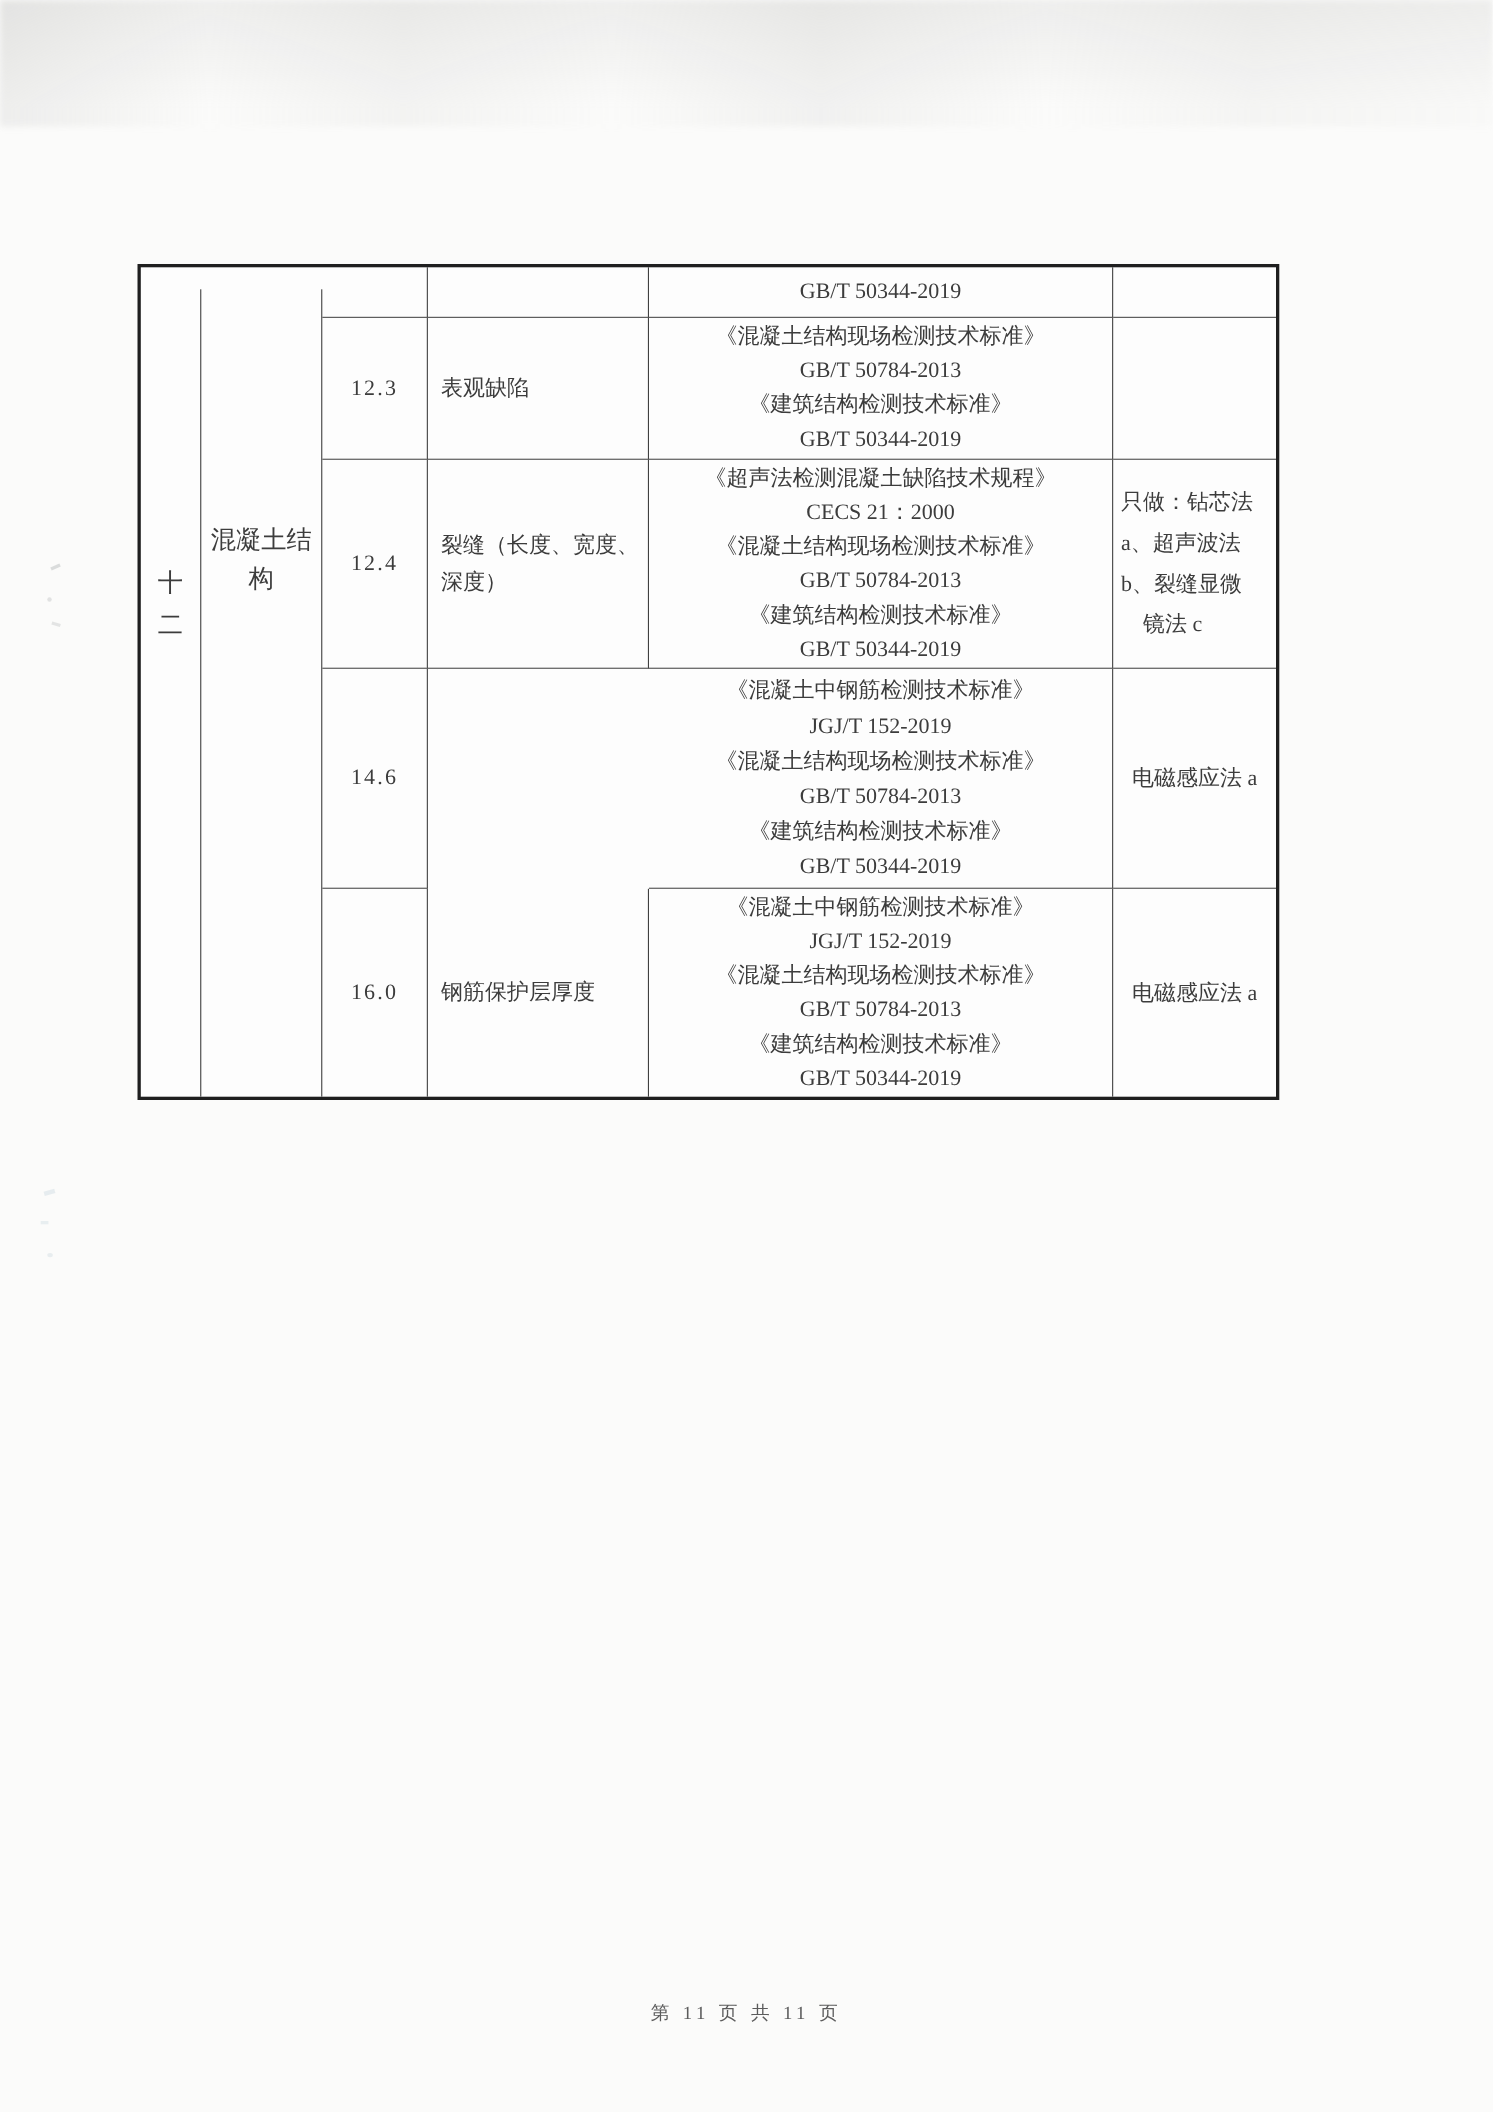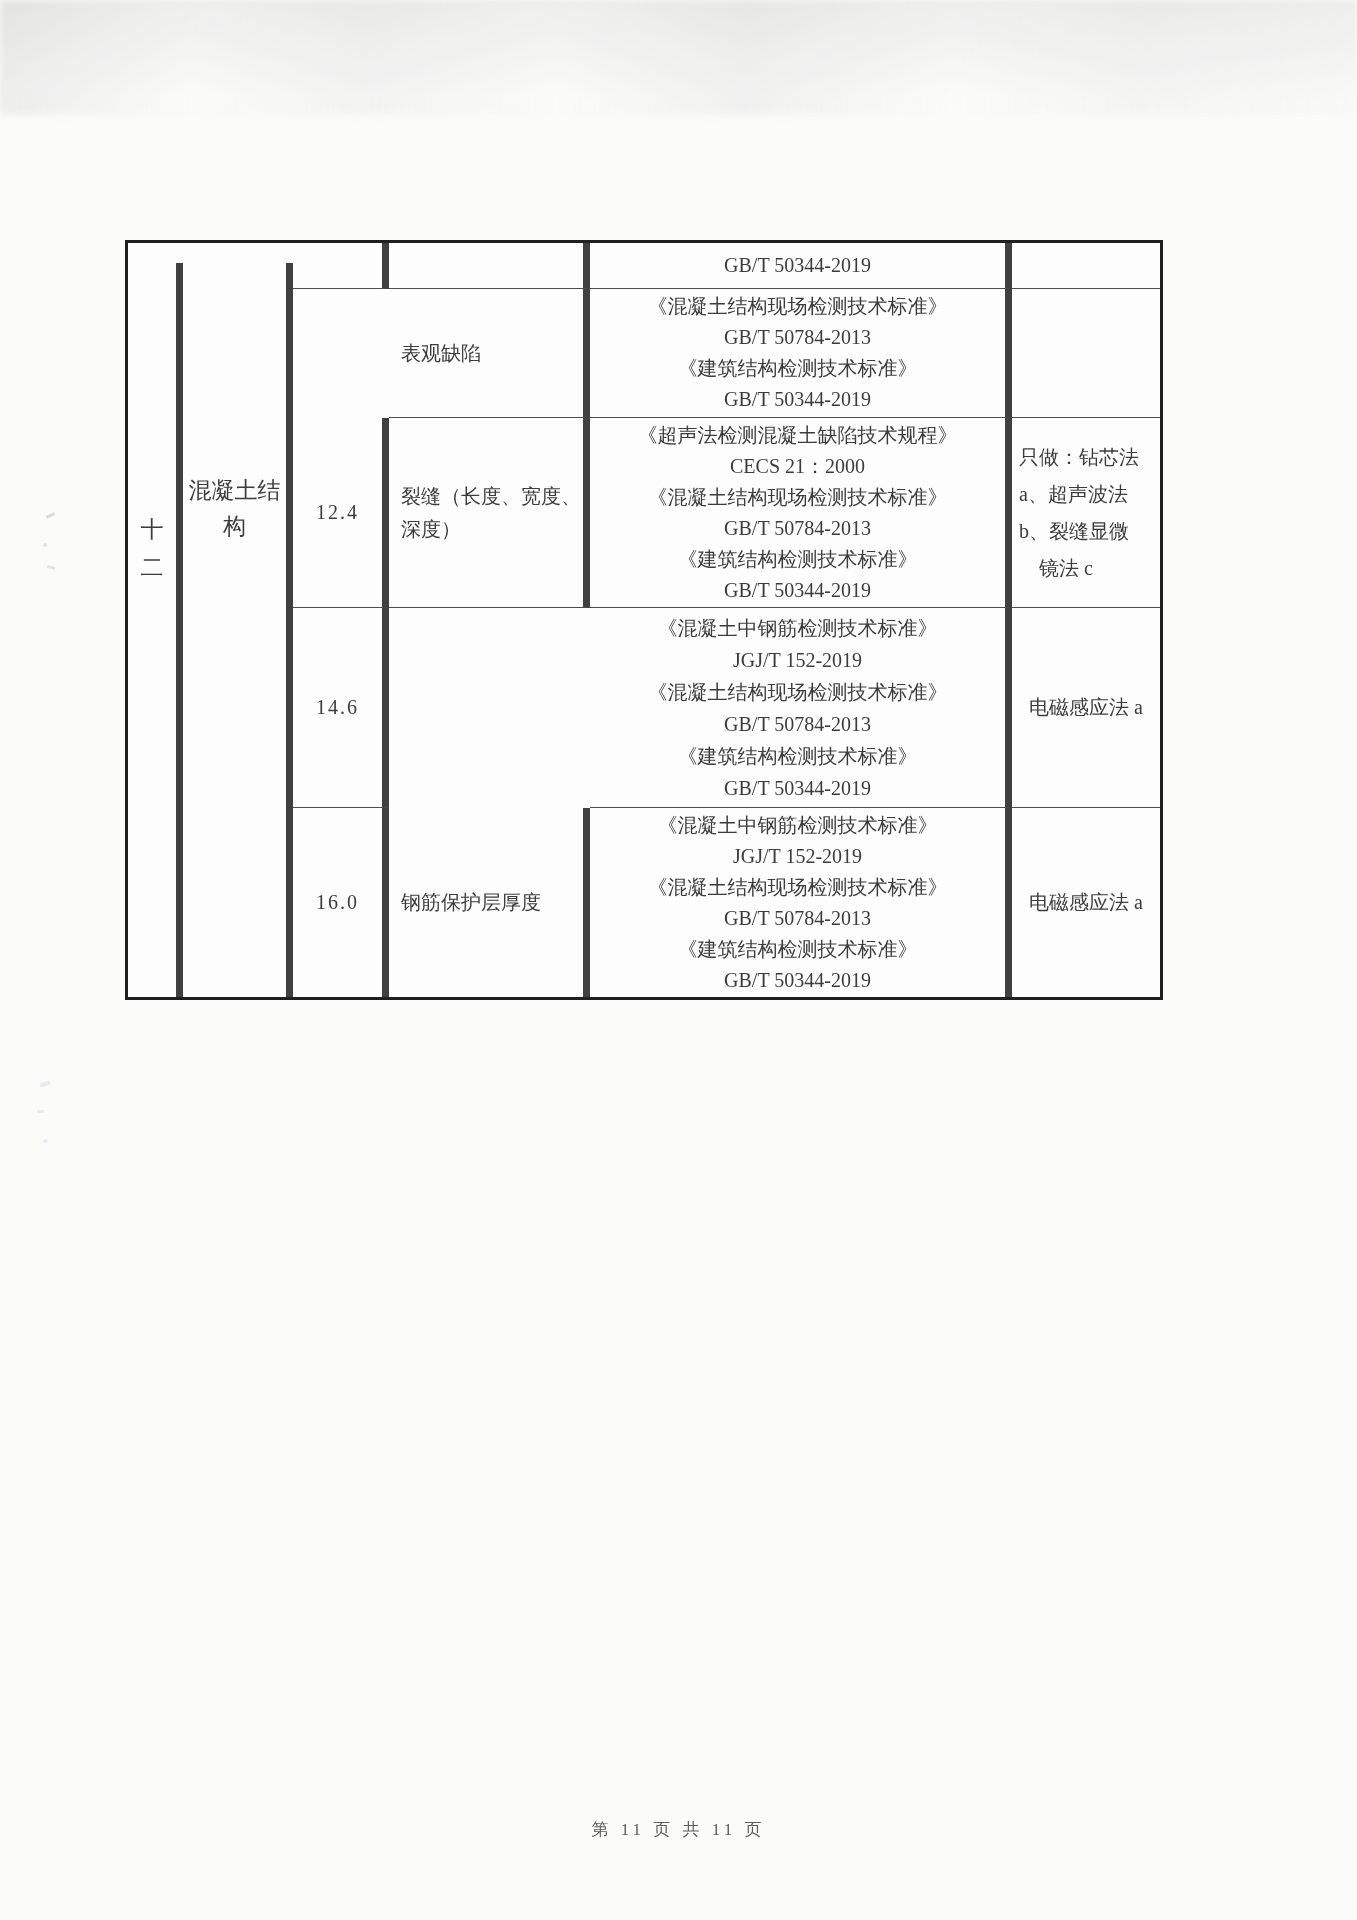--- a/index.html
+++ b/index.html
@@ -29,21 +29,21 @@
   
   .doc-table {
     position:absolute; left:125px; top:240px;
     border:3px solid #1f1f1f;
     display:grid;
     grid-template-columns:55px 110px 96px 201px 422px 148px;
     grid-template-rows:46px 129px 190px 200px 189px;
     background:rgba(255,255,255,0.6);
   }
   .cell {
-    border-right:7px solid #404040;
+    border-right:1px solid #404040;
     border-bottom:1px solid #4e4e4e;
     box-sizing:border-box;
     display:flex; align-items:center; justify-content:center;
     font-size:20px; color:#3c3c3c;
     overflow:hidden;
   }
   .cell.last-col { border-right:none; }
   .cell.last-row { border-bottom:none; }
 
   .merged-col { align-items:flex-start; border-bottom:none;margin-top:20px; }
@@ -88,20 +88,21 @@
     <div class="cell merged-col" style="grid-column:2;grid-row:1/6;">
       <div class="cat-text">混凝土结
 构</div>
     </div>
 
     <div class="cell num-cell" style="grid-column:3;grid-row:1;"></div>
     <div class="cell item-cell" style="grid-column:4;grid-row:1;"></div>
     <div class="cell std-cell" style="grid-column:5;grid-row:1;">GB/T 50344-2019</div>
     <div class="cell remark-single last-col" style="grid-column:6;grid-row:1;"></div>
 
+    <div class="cell num-cell" style="grid-column:3;grid-row:2;">12.3</div>
     <div class="cell item-cell" style="grid-column:4;grid-row:2;text-align:right;">表观缺陷</div>
     <div class="cell std-cell" style="grid-column:5;grid-row:2;">《混凝土结构现场检测技术标准》
 GB/T 50784-2013
 《建筑结构检测技术标准》
 GB/T 50344-2019</div>
     <div class="cell remark-single last-col" style="grid-column:6;grid-row:2;"></div>
 
     <div class="cell num-cell" style="grid-column:3;grid-row:3;">12.4</div>
     <div class="cell item-cell" style="grid-column:4;grid-row:3;">裂缝（长度、宽度、
 深度）</div>

